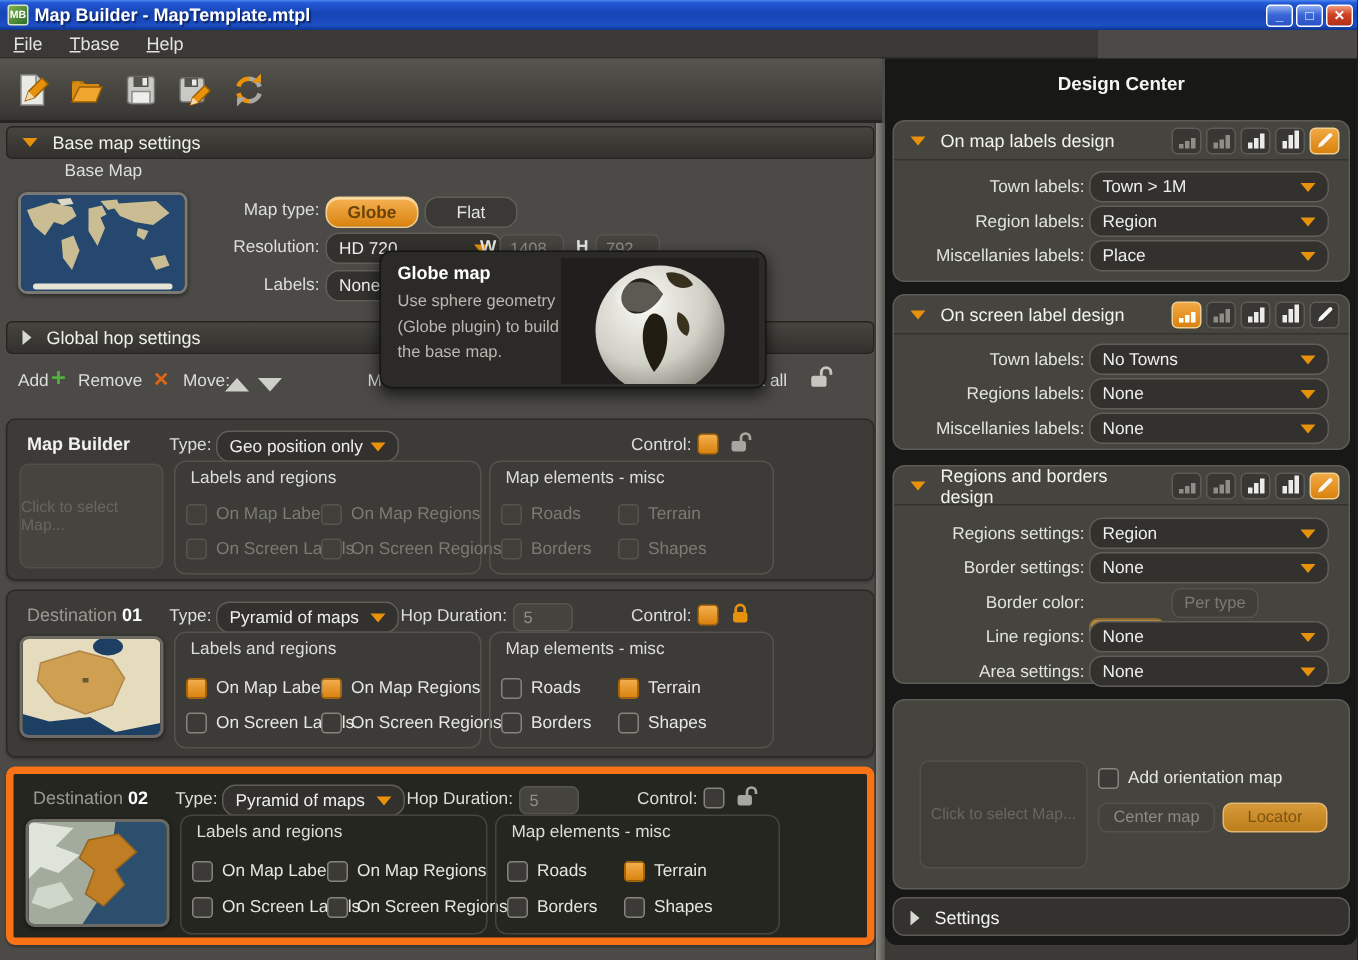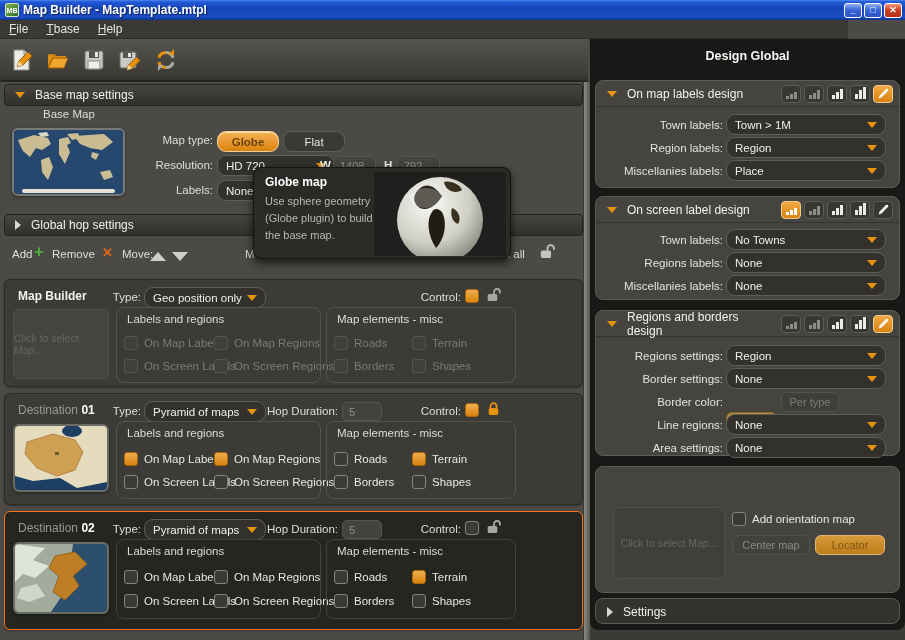--- a/index.html
+++ b/index.html
@@ -12,21 +12,21 @@
   #appicon{width:14px;height:14px;border-radius:2px;margin:0 4px 0 2px;
     background:linear-gradient(135deg,#7db34a,#2e6b2e);border:1px solid #d7e4c0;
     color:#fff;font-size:7px;font-weight:bold;display:flex;align-items:center;justify-content:center;}
   #title{color:#fff;font-size:12px;font-weight:bold;text-shadow:1px 1px 1px #0a2060;}
   .winbtns{margin-left:auto;display:flex;gap:2px;}
   .wbtn{width:18px;height:15px;border-radius:3px;border:1px solid #fff;
     background:linear-gradient(180deg,#8fb0f2,#3a66d8 45%,#2a52c4);color:#fff;
     font-size:9px;line-height:13px;text-align:center;font-weight:bold;}
   .wbtn.close{background:linear-gradient(180deg,#f09a7e,#d04022 45%,#b03018);}
   
-  #menubar{position:absolute;left:0;top:20px;width:848px;height:19px;background:#3a3936;
+  #menubar{position:absolute;left:0;top:20px;width:732px;height:19px;background:#3a3936;
     display:flex;align-items:center;gap:0;border-bottom:1px solid #2c2b28;}
   .mitem{color:#e3e3e0;font-size:12px;padding:1px 9px;}
   .mitem u{text-decoration:underline;}
   #toolbar{position:absolute;left:0;top:39px;width:588px;height:43px;
     background:linear-gradient(180deg,#565550,#3c3b37 85%,#333230);
     border-bottom:2px solid #262522;display:flex;align-items:center;gap:9px;padding:0 8px;}
   .tico{width:27px;height:27px;display:flex;align-items:center;justify-content:center;}
   
   #left{position:absolute;left:0;top:82px;width:583px;height:558px;background:#4b4a46;}
   .barH{position:absolute;left:4px;width:579px;height:22px;border-radius:4px;
@@ -42,21 +42,21 @@
     display:flex;align-items:center;padding:0 8px;color:#eeeeea;font-size:11.5px;}
   .dd .arr{margin-left:auto;width:0;height:0;border-left:5px solid transparent;border-right:5px solid transparent;border-top:6px solid #e8920c;}
   .btn{height:21px;border-radius:9px;font-size:11.5px;display:flex;align-items:center;justify-content:center;}
   .btn.orange{background:linear-gradient(180deg,#f6b254,#d9820f);border:1px solid #f2cf92;color:#6b4208;font-weight:bold;
     box-shadow:inset 0 1px 0 #ffe2b0;}
   .btn.dark{background:#3a3935;border:1px solid #5f5e58;color:#e2e2de;}
   .field{height:19px;background:#44433e;border:1px solid #56554f;border-radius:5px;
     color:#8f8e88;font-size:11px;display:flex;align-items:center;padding:0 6px;}
   .card{position:absolute;left:4px;width:579px;background:#3c3b37;border:1px solid #2a2926;border-radius:6px;
     box-shadow:0 1px 2px #00000055;}
-  .card.sel{background:#24261f;border:1px solid #f97316;}
+  .card.sel{background:#24261f;border:5px solid #f97316;}
   .ghead{position:absolute;border:1px solid #53524c;border-radius:8px;background:transparent;}
   .gtitle{position:absolute;left:10px;top:5px;color:#dcdcd8;font-size:11.5px;}
   .cbrow{position:absolute;display:flex;align-items:center;gap:6px;}
   .cb{width:14px;height:14px;border-radius:3px;background:#3b3a36;border:1px solid #85847e;flex:0 0 auto;}
   .cb.on{background:linear-gradient(180deg,#f2ae4e,#d9820f);border:1px solid #a96708;}
   .cbl{color:#e6e6e2;font-size:11.5px;white-space:nowrap;}
   .dis .cb{border-color:#55544e;background:#403f3a;}
   .dis .cbl{color:#7b7a73;}
   .ph{border-radius:6px;background:#444items;background:#45443f;display:flex;align-items:center;justify-content:center;
     color:#67665f;font-size:10.5px;border:1px solid #514f49;}
@@ -413,21 +413,21 @@
             <span class="cbl">Shapes</span>
           </div>
       </div>
     </div>
   </div>
 
   <div id="split"></div>
 
   <div id="right">
     <div id="rblack">
-      <div id="dctitle">Design Global</div>
+      <div id="dctitle">Design Center</div>
 
       <div class="sec" style="top:41px;height:108px;">
         <div class="secH">
           <span class="triO"></span>
           <span>On map labels design</span>
           <span class="icoset">
             <span class="ibtn">
                 <span class="ibars">
                   <i style="height:3px"></i>
                   <i style="height:5px"></i>

